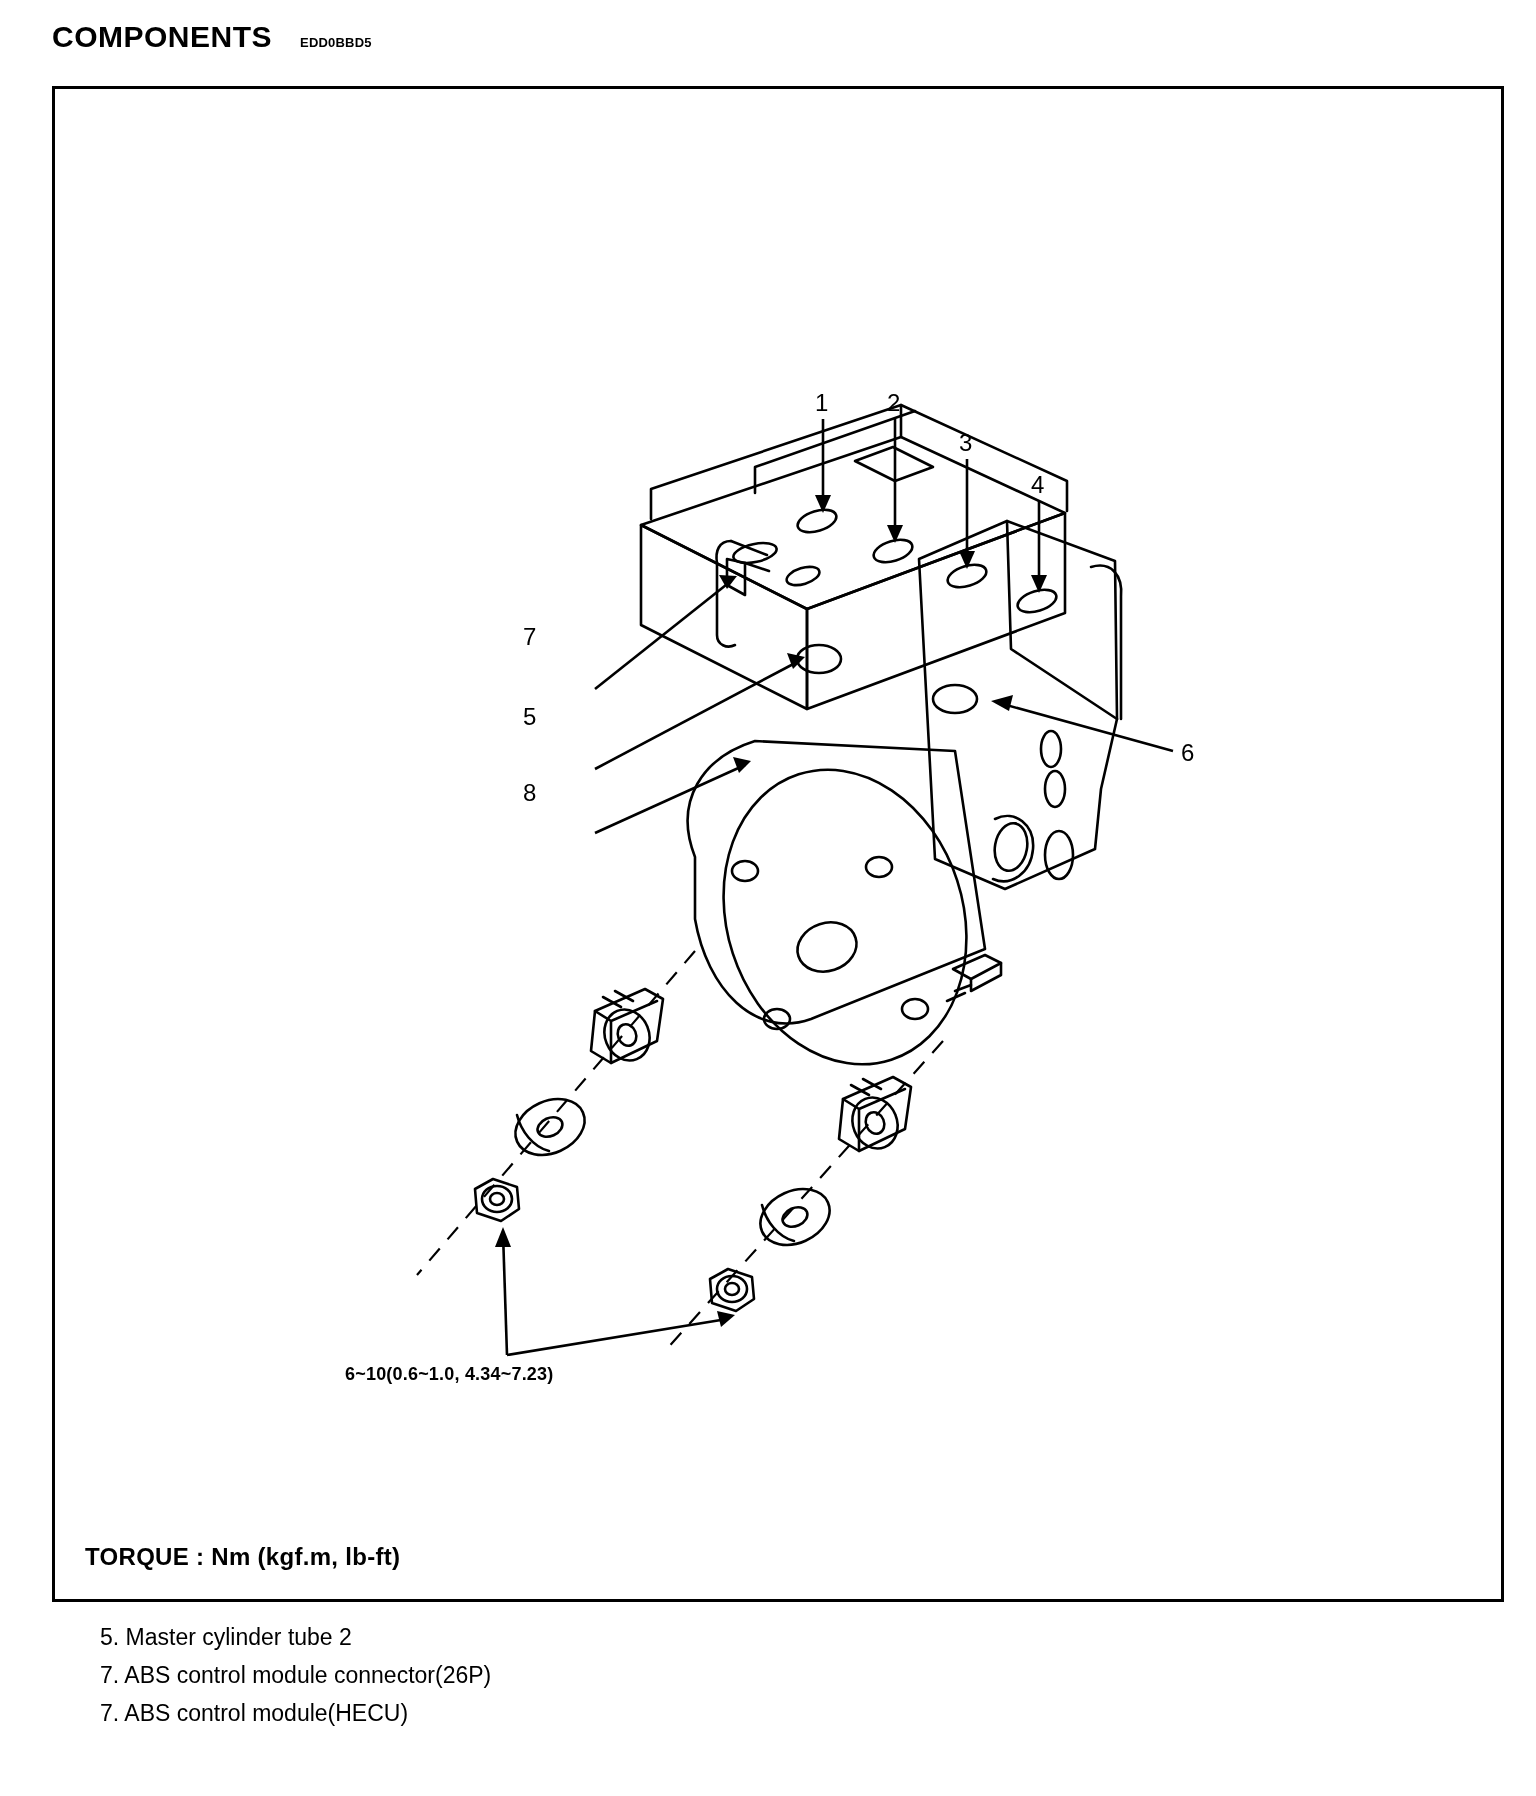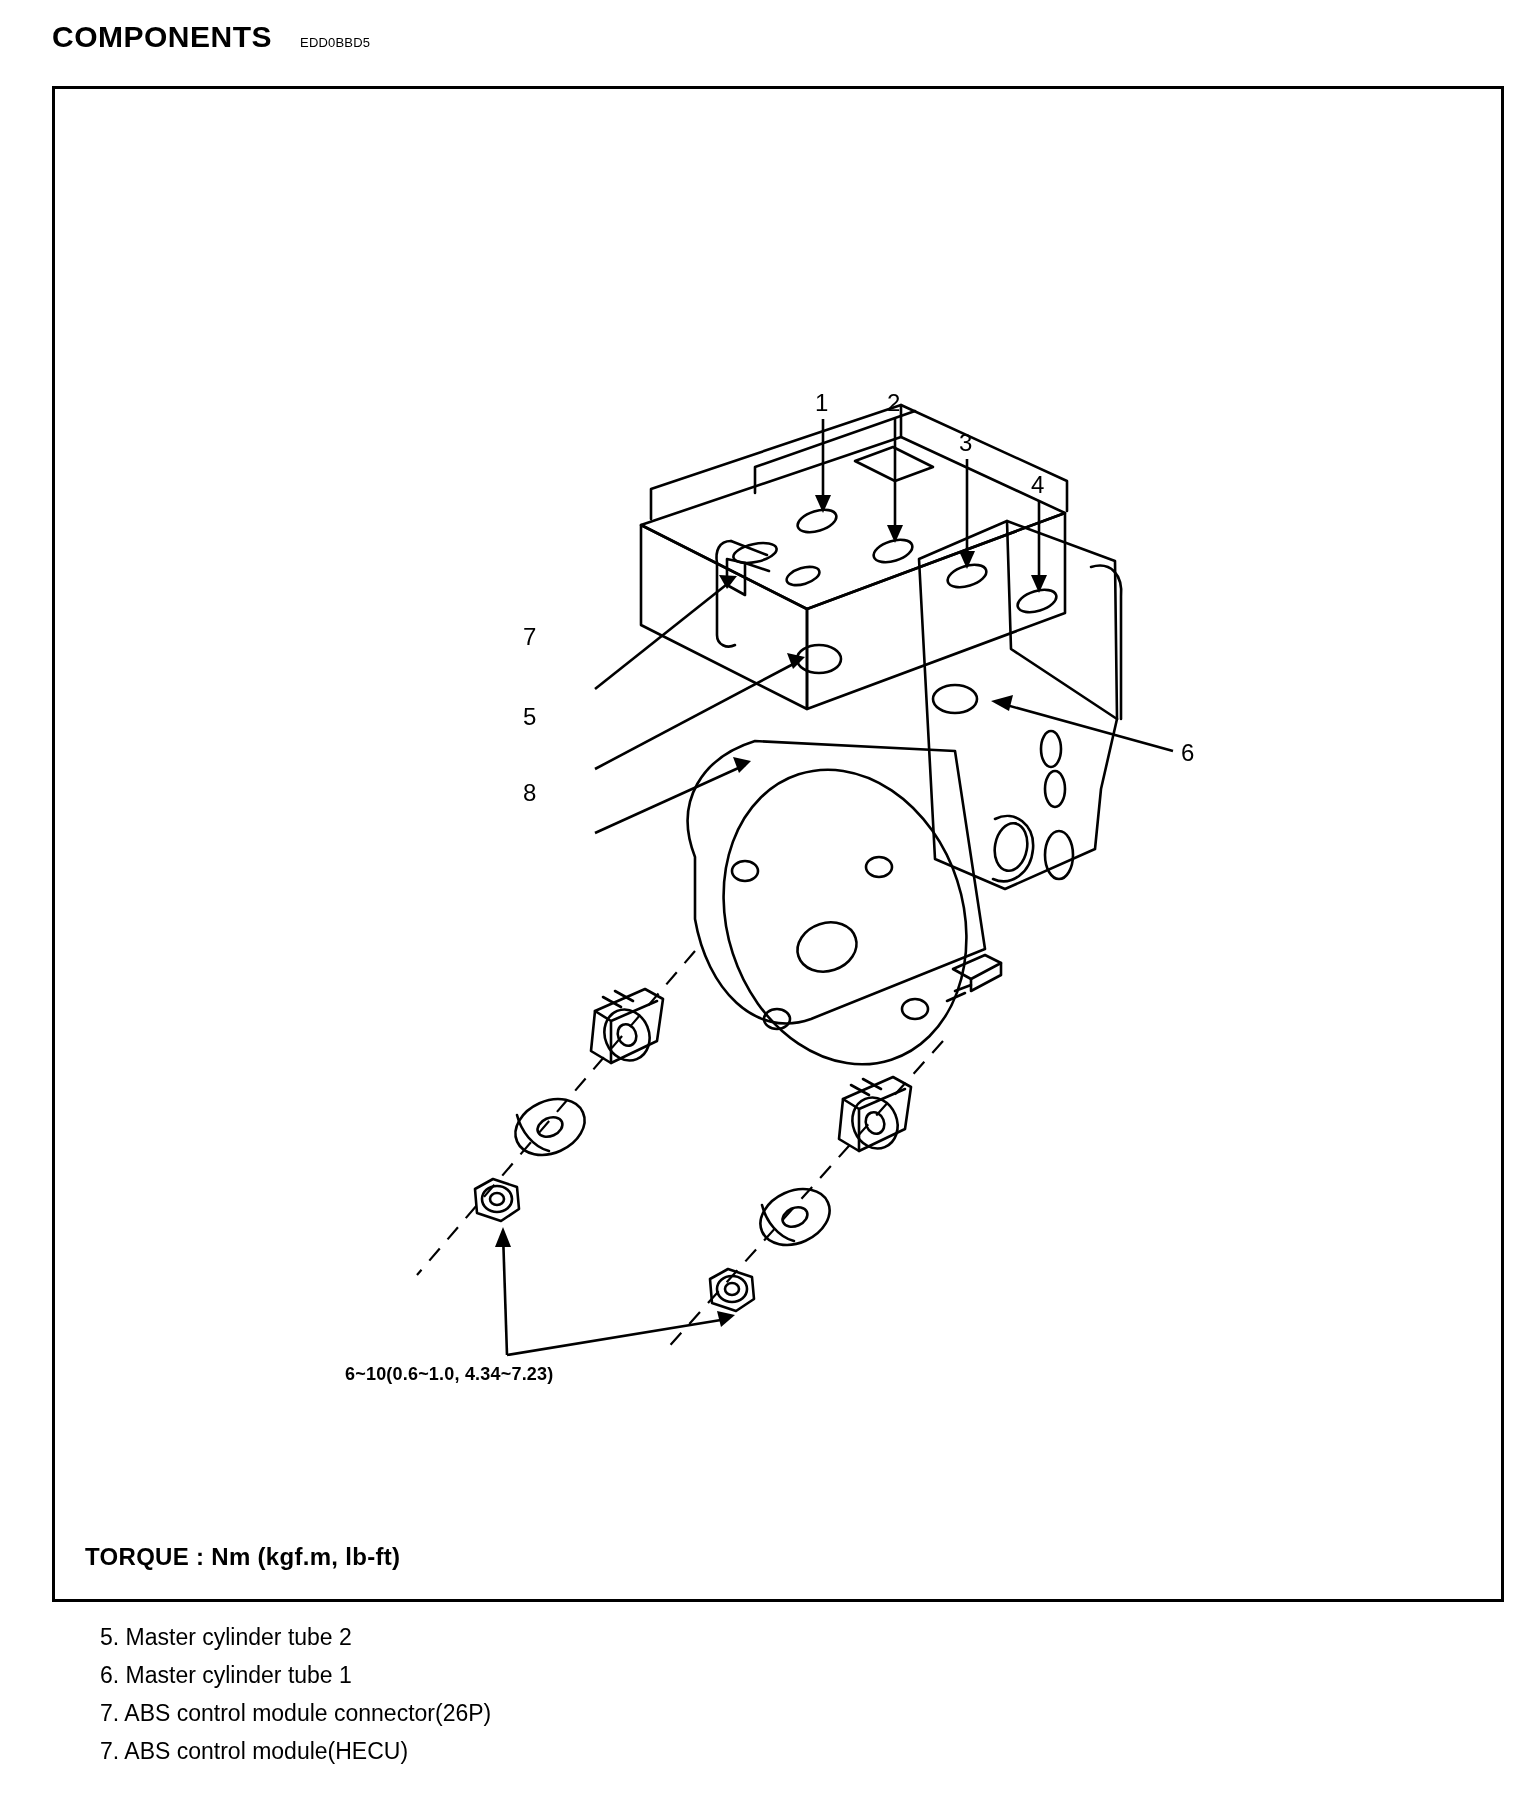--- a/index.html
+++ b/index.html
@@ -29,21 +29,21 @@
     align-items: baseline;
     gap: 28px;
   }
   .header-title {
     font-size: 30px;
     font-weight: bold;
     letter-spacing: 0.5px;
   }
   .header-code {
     font-size: 13px;
-    font-weight: normal;
+    font-weight: bold;
     letter-spacing: 0.2px;
   }
   
   .figure-frame {
     position: absolute;
     left: 52px;
     top: 86px;
     width: 1452px;
     height: 1516px;
     border: 3px solid #000;
@@ -248,19 +248,18 @@
       </g>
     </svg>
 
     <div class="torque-spec">6~10(0.6~1.0, 4.34~7.23)</div>
     <div class="torque-label">TORQUE : Nm (kgf.m, lb-ft)</div>
   </div>
 
   <div class="legend">
     <div class="legend-col right">
       <div class="legend-item">5. Master cylinder tube 2</div>
-      <div class="legend-item">6. Master cylinder tube 1</div>
       <div class="legend-item">7. ABS control module connector(26P)</div>
       <div class="legend-item">7. ABS control module(HECU)</div>
     </div>
   </div>
 
 </div>
 
 </body></html>

